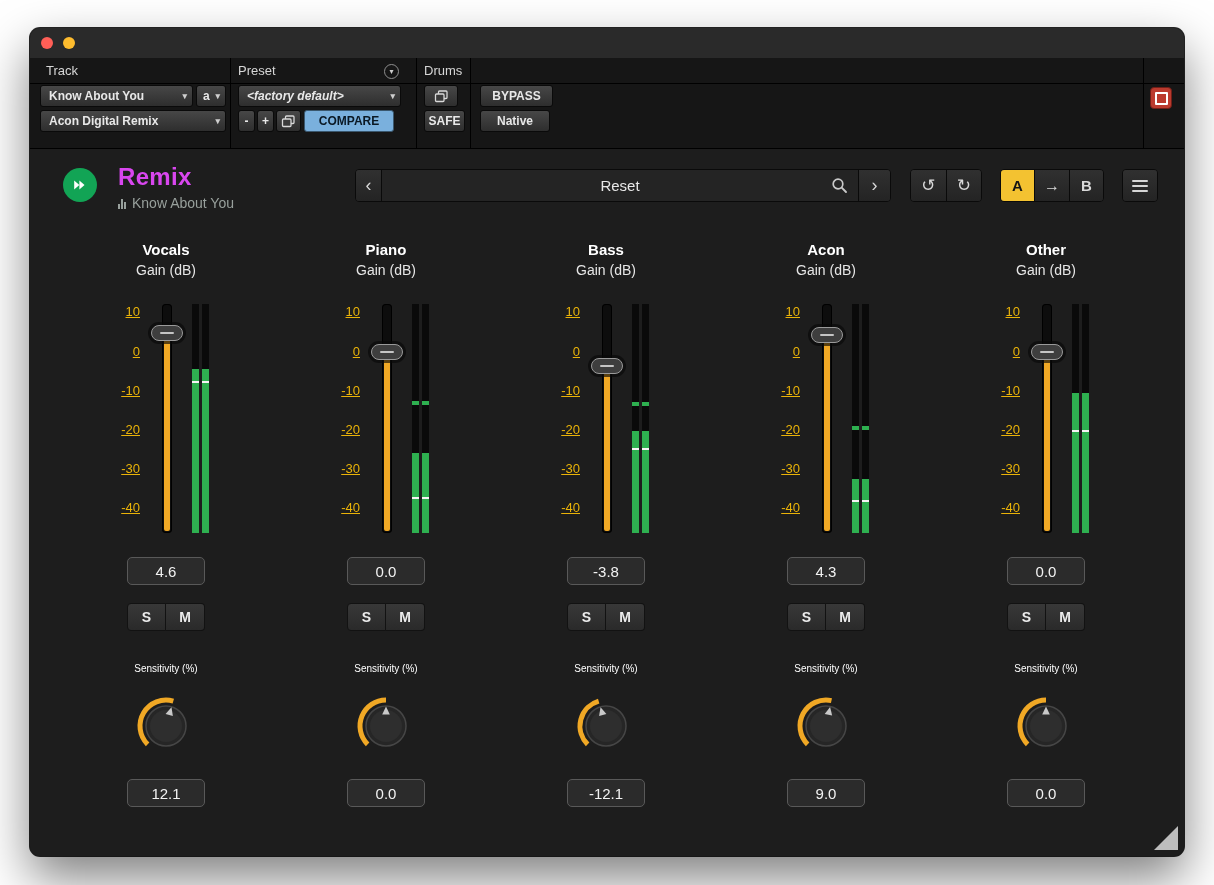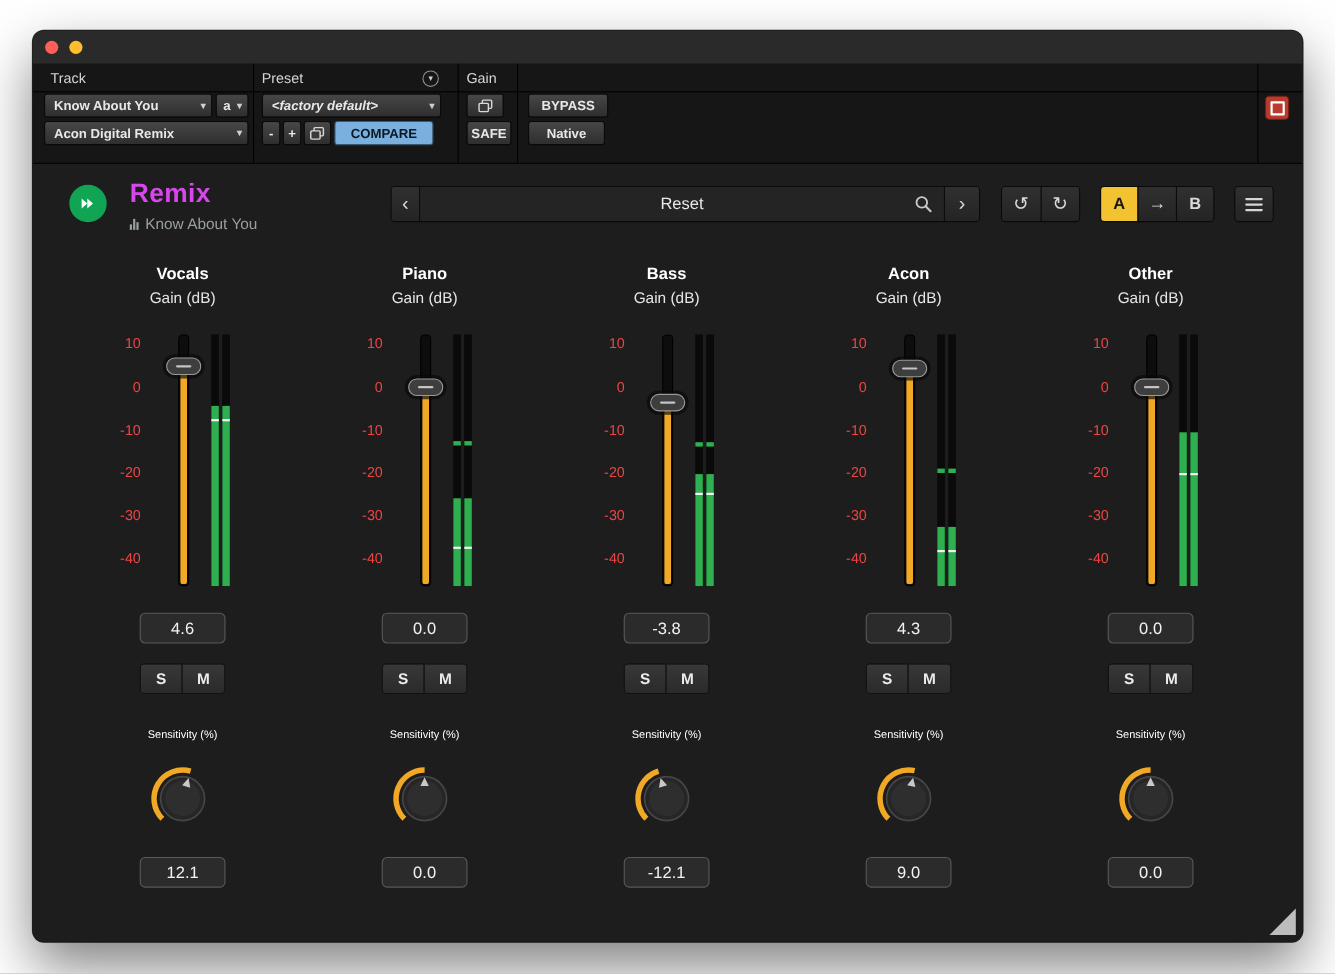--- a/index.html
+++ b/index.html
@@ -50,21 +50,21 @@
   .abA{width:33px;background:var(--ab-active,#F3C231)!important;color:#151515;font-size:15px;font-weight:bold;}
   .abArrow{flex:1;font-size:16px;border-left:1px solid #0a0a0a;border-right:1px solid #0a0a0a;}
   .abB{width:33px;font-size:15px;font-weight:bold;}
   .burger{flex-direction:column;gap:3px;width:100%;height:100%;}
   .burger i{display:block;width:16px;height:2px;background:#d6d6d6;border-radius:1px;}
   
   .strip{position:absolute;top:92px;width:160px;height:574px;}
   .ch-name{position:absolute;top:0;left:0;right:0;text-align:center;font-size:15px;font-weight:bold;color:#fff;}
   .ch-sub{position:absolute;top:21px;left:0;right:0;text-align:center;font-size:14px;color:#e6e6e6;}
   .ticks{position:absolute;left:0;top:0;width:54px;height:300px;}
-  .tick{position:absolute;right:12px;font-size:13px;color:#ef4444;white-space:nowrap;}
+  .tick{position:absolute;right:0;font-size:13px;color:#eab308;white-space:nowrap;text-decoration:underline;}
   .slider-track{position:absolute;left:76px;top:63px;width:10px;height:229px;background:#0d0d0d;
     border-radius:4px;box-shadow:inset 0 0 0 1px #000;}
   .slider-fill{position:absolute;left:2px;right:2px;bottom:2px;background:var(--accent,#F0A825);border-radius:2px;}
   .slider-handle{position:absolute;left:65px;width:32px;height:16px;background:#3e3e3e;border:1px solid #9a9a9a;
     border-radius:8px;box-shadow:0 0 0 3px rgba(8,8,8,.65);box-sizing:border-box;}
   .slider-handle i{position:absolute;left:8px;right:8px;top:6px;height:2px;background:#c4c4c4;border-radius:1px;}
   .meter{position:absolute;left:106px;top:63px;width:17px;height:229px;}
   .mbar{position:absolute;top:0;height:229px;width:7px;background:#0a0a0a;overflow:hidden;}
   .b1{left:0;}.b2{left:10px;}
   .mfill{position:absolute;left:0;right:0;bottom:0;background:var(--meter,#2EB050);}
@@ -96,21 +96,21 @@
       <span class="tl red"></span>
       <span class="tl yellow"></span>
     </div>
 
     <div class="host">
       <span class="hlabel" style="left:16px">Track</span>
       <span class="hlabel" style="left:208px">Preset</span>
       <span class="pmenu">
           <span>▾</span>
         </span>
-      <span class="hlabel" style="left:394px">Gain</span>
+      <span class="hlabel" style="left:394px">Drums</span>
       <div class="hsep"></div>
       <div class="vsep" style="left:200px"></div>
       <div class="vsep" style="left:386px"></div>
       <div class="vsep" style="left:440px"></div>
       <div class="vsep" style="left:1113px"></div>
 
       <div class="hbtn dd" style="left:10px;top:27px;width:153px">
         <span>Know About You</span>
         <span class="caret">▾</span>
       </div>

